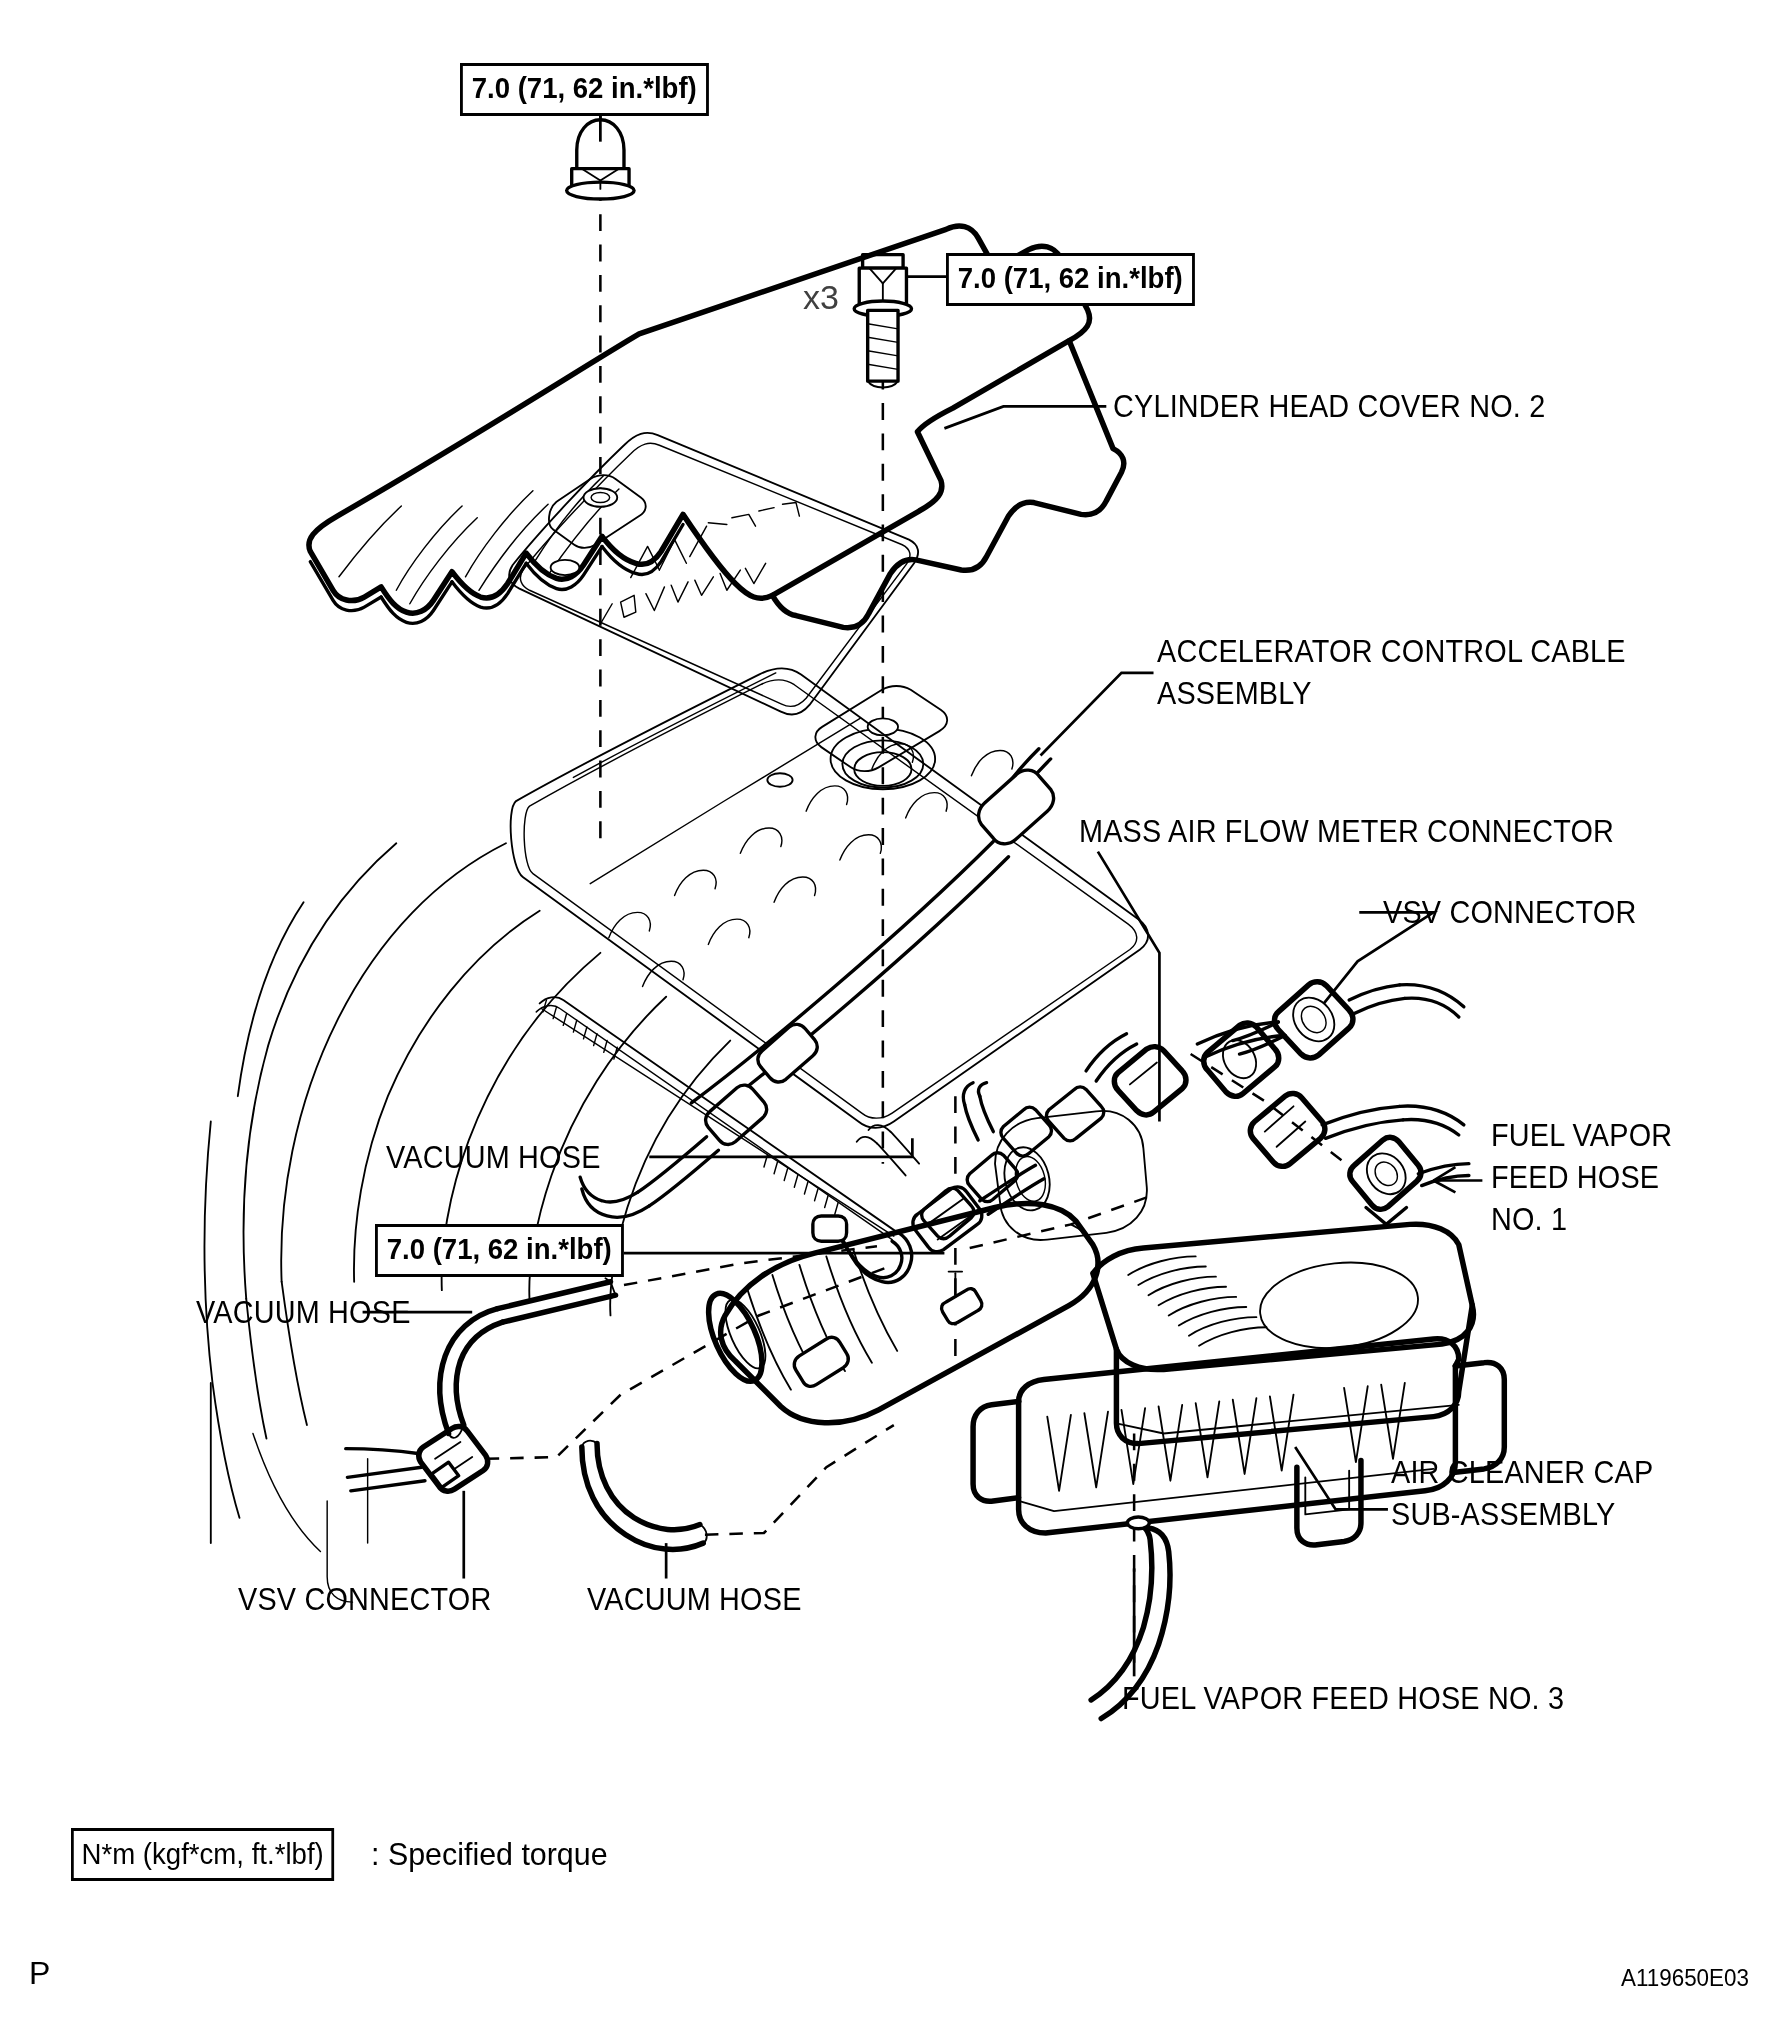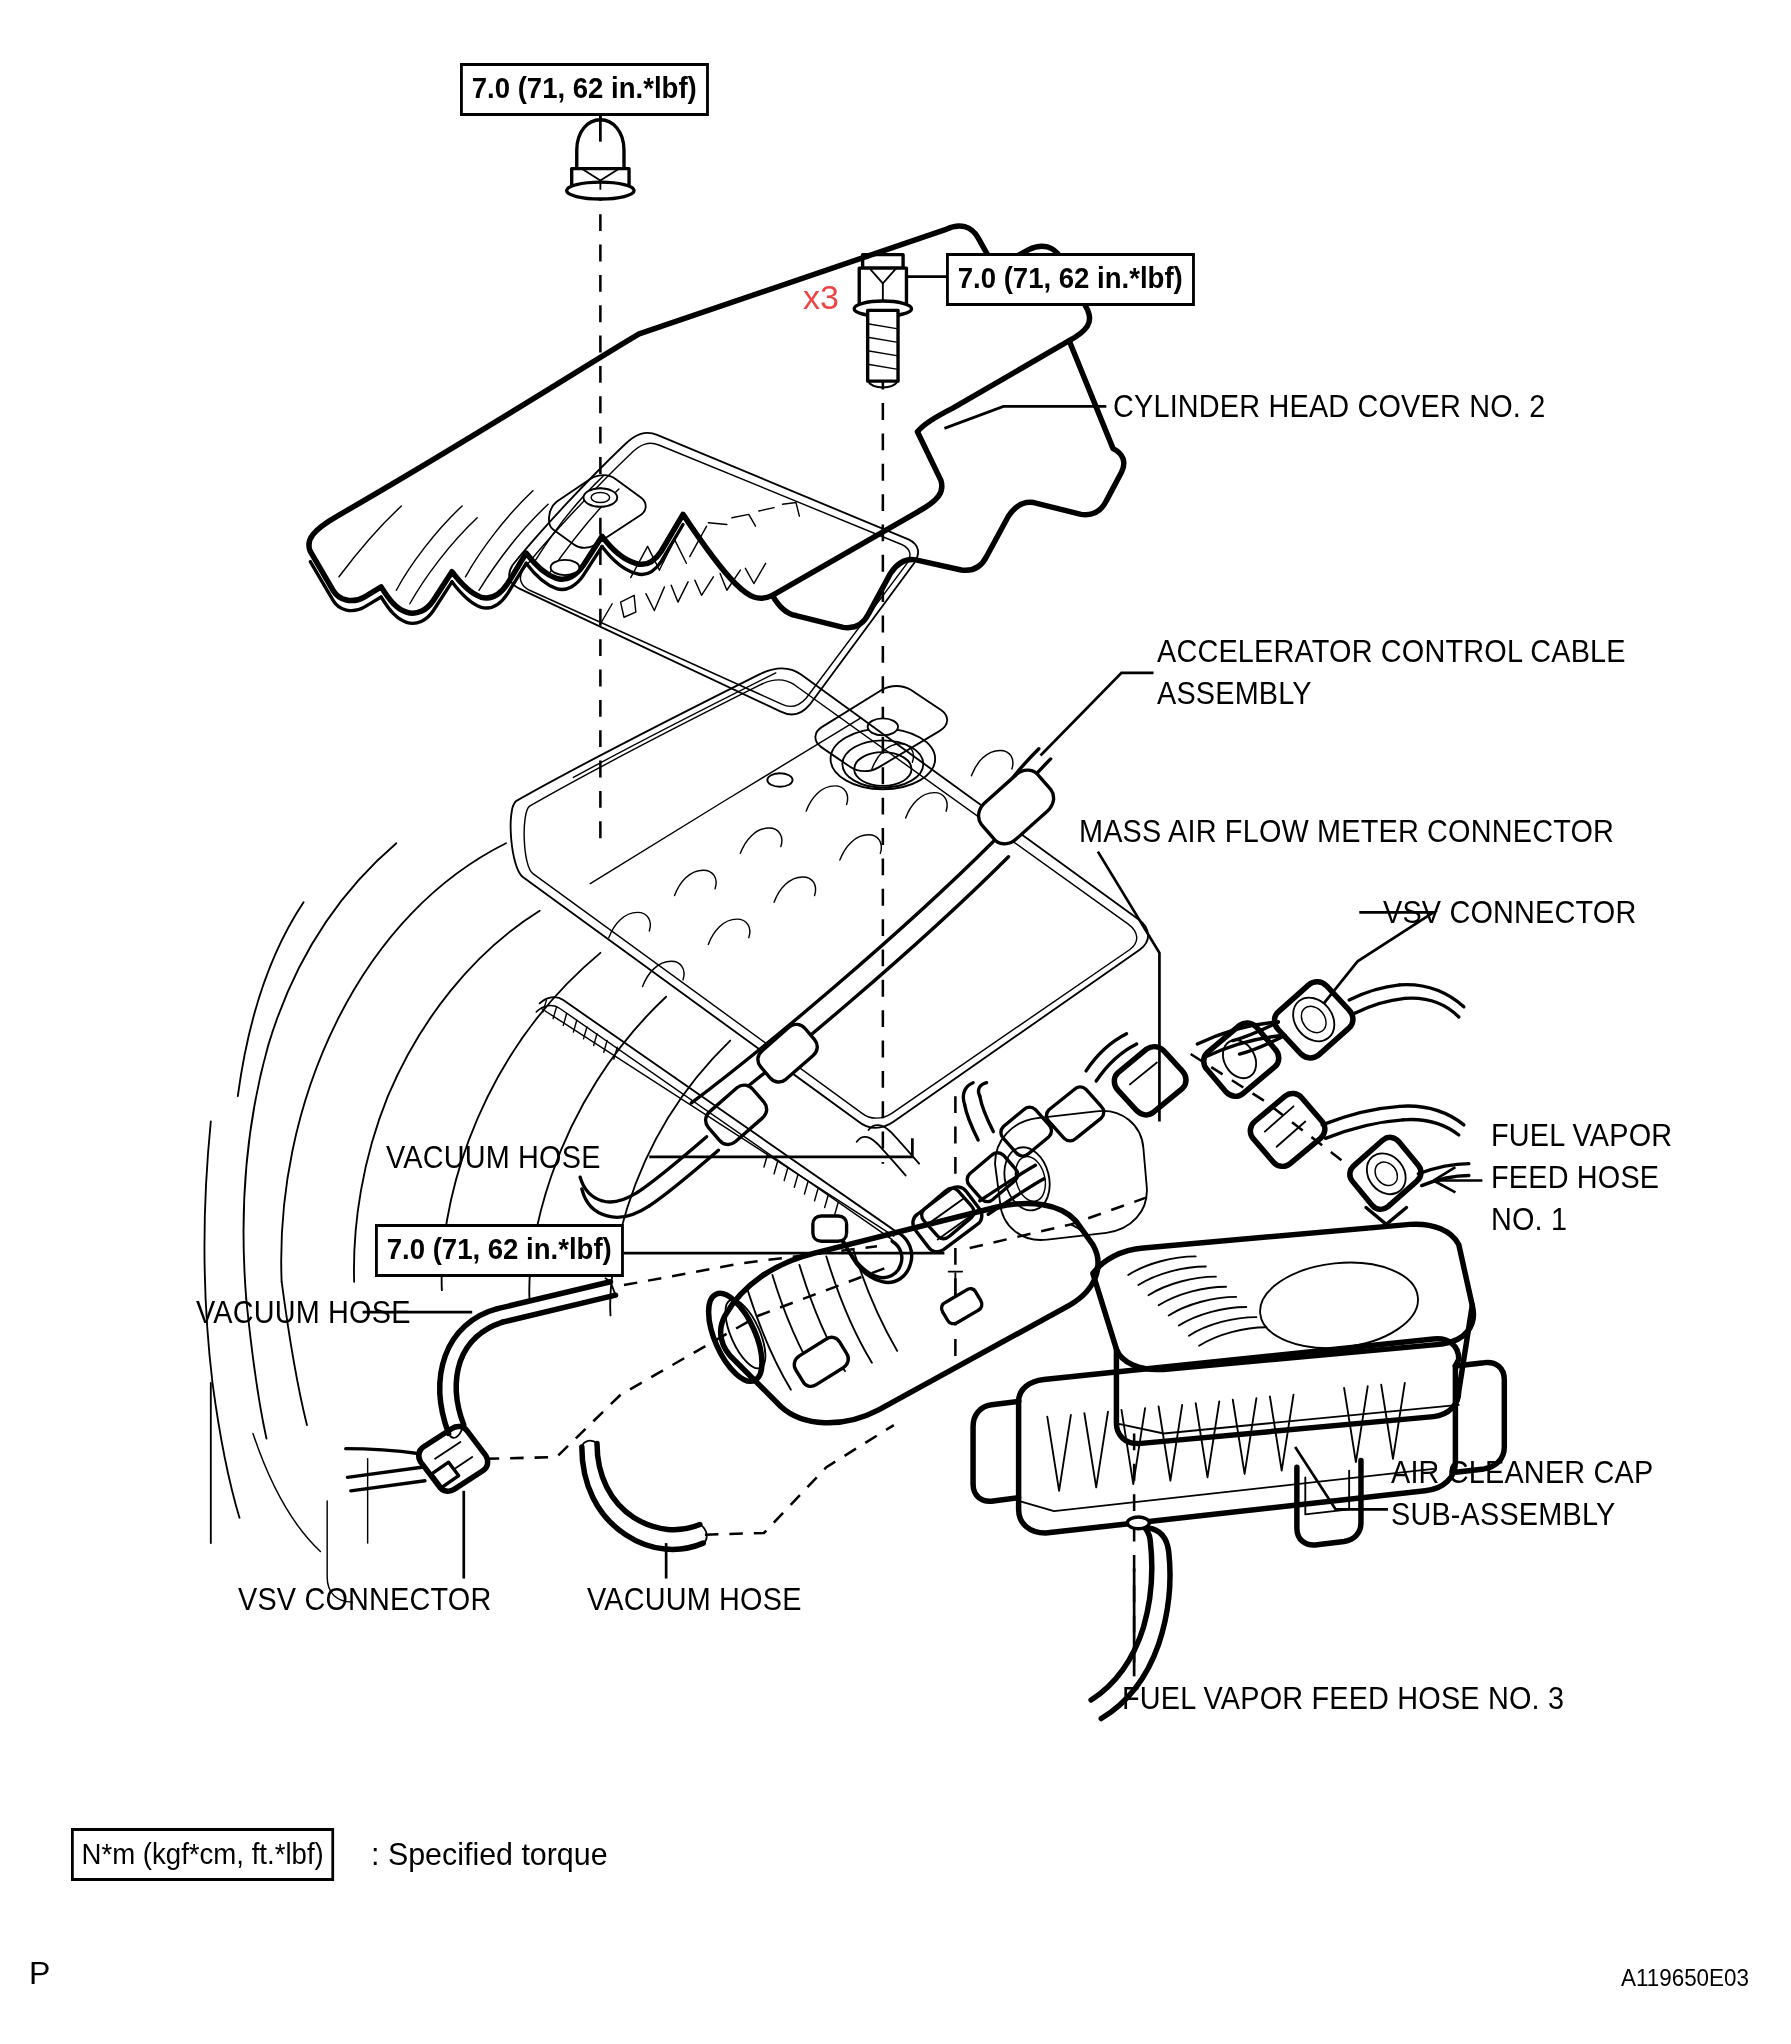--- a/index.html
+++ b/index.html
@@ -56,21 +56,21 @@
     padding: 8.4px 9.3px 9.3px 9.3px;
     white-space: pre;
     color: #000;
     transform: scaleX(0.95);
     transform-origin: left top;
   }
   .mult {
     position: absolute;
     font-family: "Liberation Sans", sans-serif;
     font-size: 34px;
-    color: #ef4444;
+    color: #404040;
     white-space: pre;
   }
   .legend-wrap {
     position: absolute;
     display: flex;
     align-items: center;
   }
   .legend-box {
     border: 3.4px solid #000;
     background: #fff;

